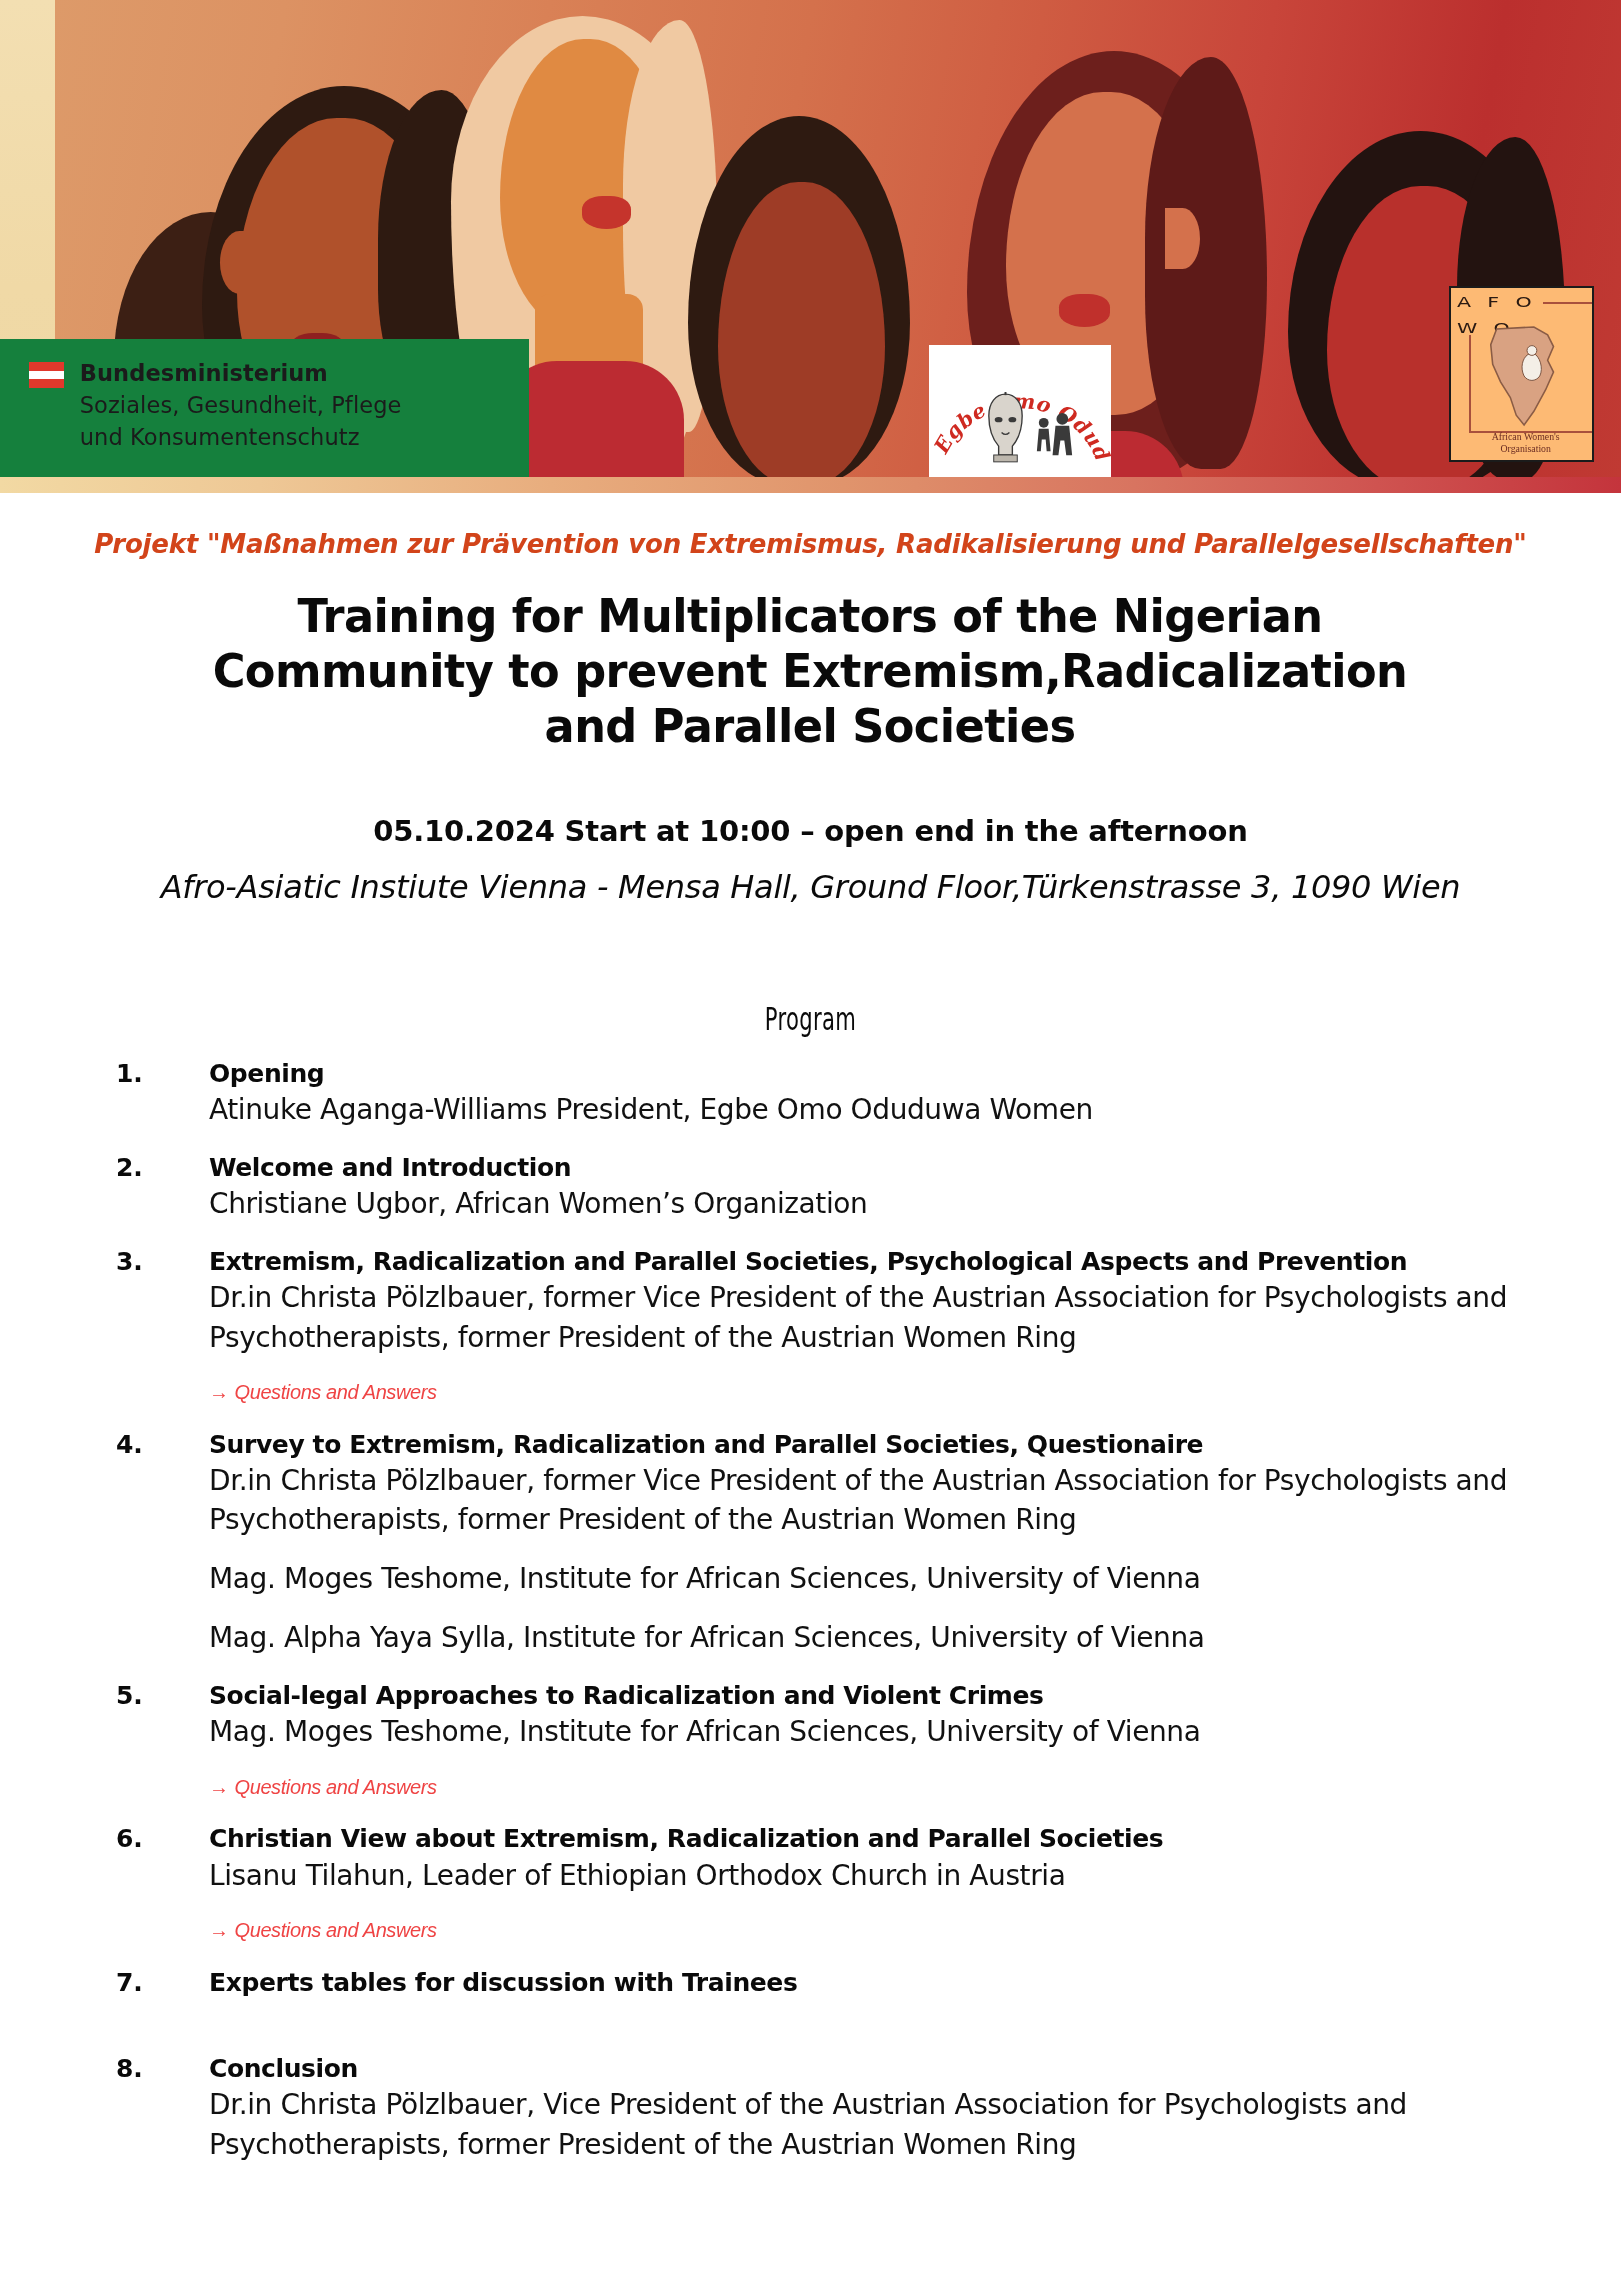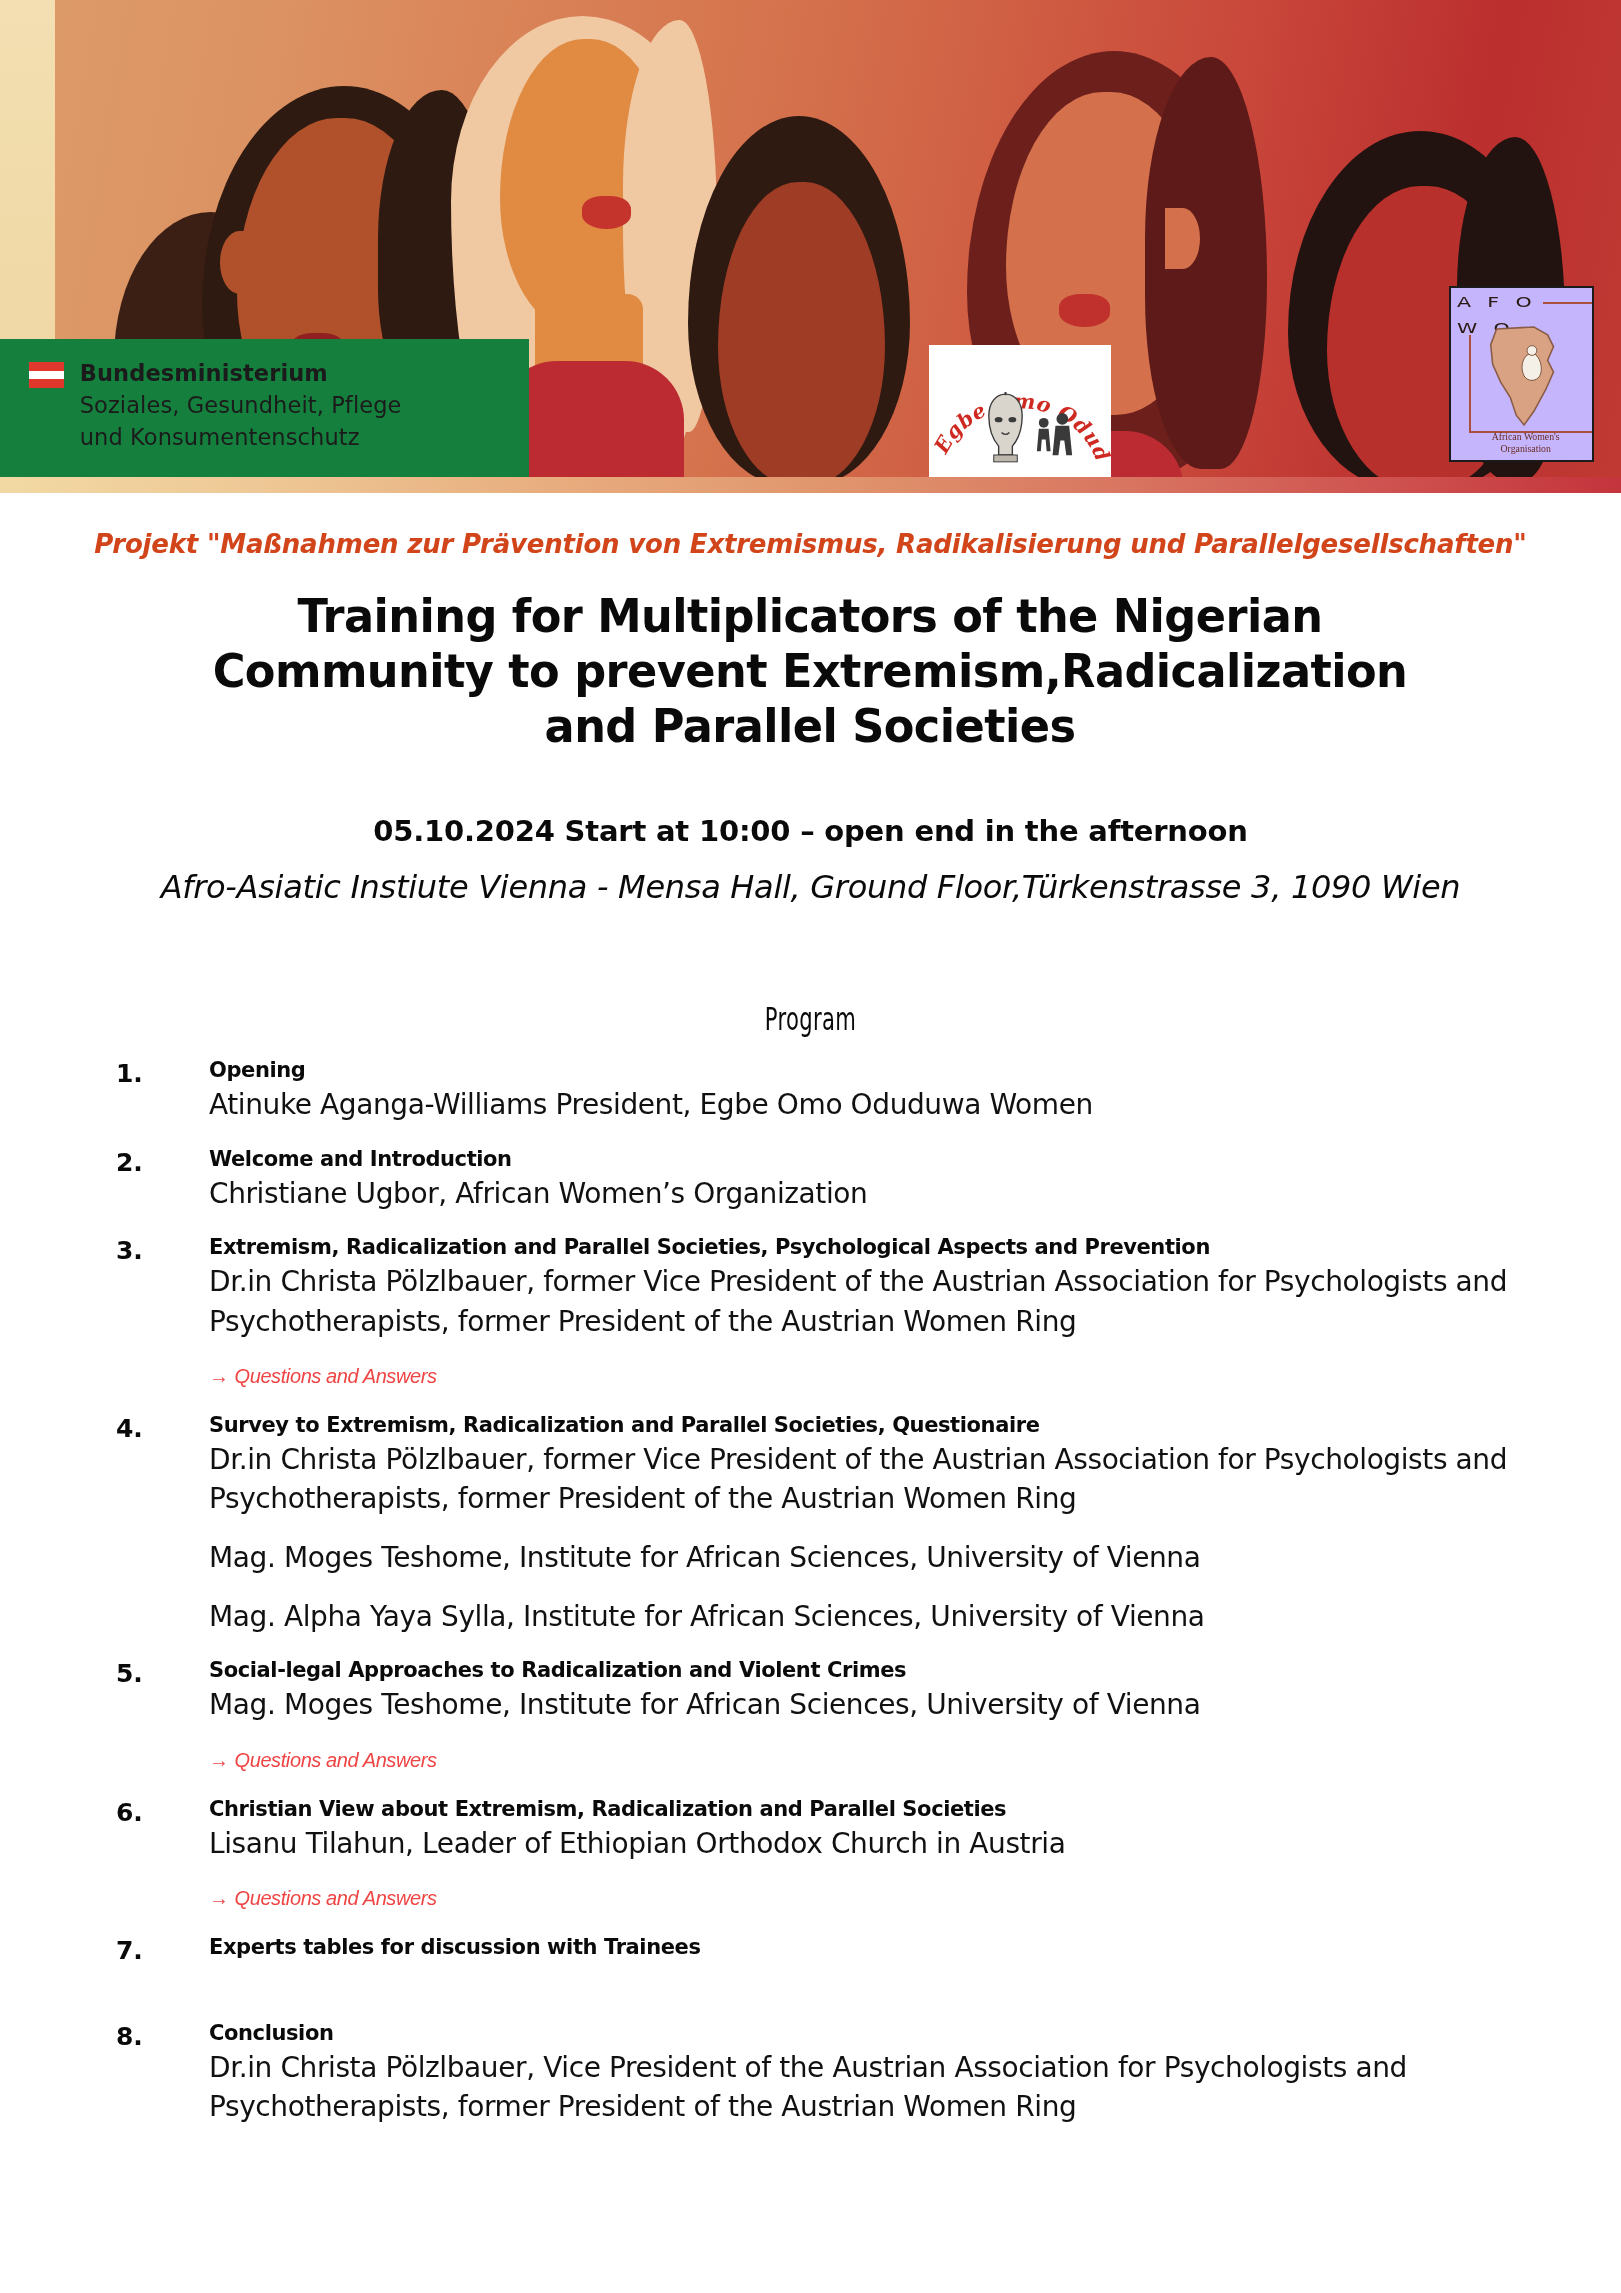--- a/index.html
+++ b/index.html
@@ -151,21 +151,21 @@
   }
   .egbe-head {
     position: absolute;
     left: 51px; top: 47px; width: 51px; height: 73px;
   }
 
   .awo-logo {
     position: absolute;
     left: 1449px; top: 286px;
     width: 145px; height: 176px;
-    background: #c4b5fd;
+    background: #fdba74;
     border: 2.9px solid #1b1b1b;
     z-index: 10;
     overflow: hidden;
   }
   .awo-letters {
     position: absolute; left: 5.9px; top: 4.9px;
     font-family: "DejaVu Sans", sans-serif;
     font-size: 20.6px; letter-spacing: 4.9px; color: #2a1a12;
     transform: scaleY(.72);
     transform-origin: left top;
@@ -293,21 +293,21 @@
     font-weight: 700;
     font-size: 25px;
     line-height: 1.33;
     letter-spacing: -0.2px;
   }
   .item-body { flex: 1 1 auto; min-width: 0; }
   .item-title {
     color: #0a0a0a;
     font-family: "DejaVu Sans", sans-serif;
     font-weight: 700;
-    font-size: 21px;
+    font-size: 25px;
     line-height: 1.33;
     letter-spacing: -0.4px;
   }
   .item-detail {
     color: #111111;
     font-family: "DejaVu Sans", sans-serif;
     font-weight: 400;
     font-size: 28px;
     line-height: 1.4;
     letter-spacing: -0.4px;

